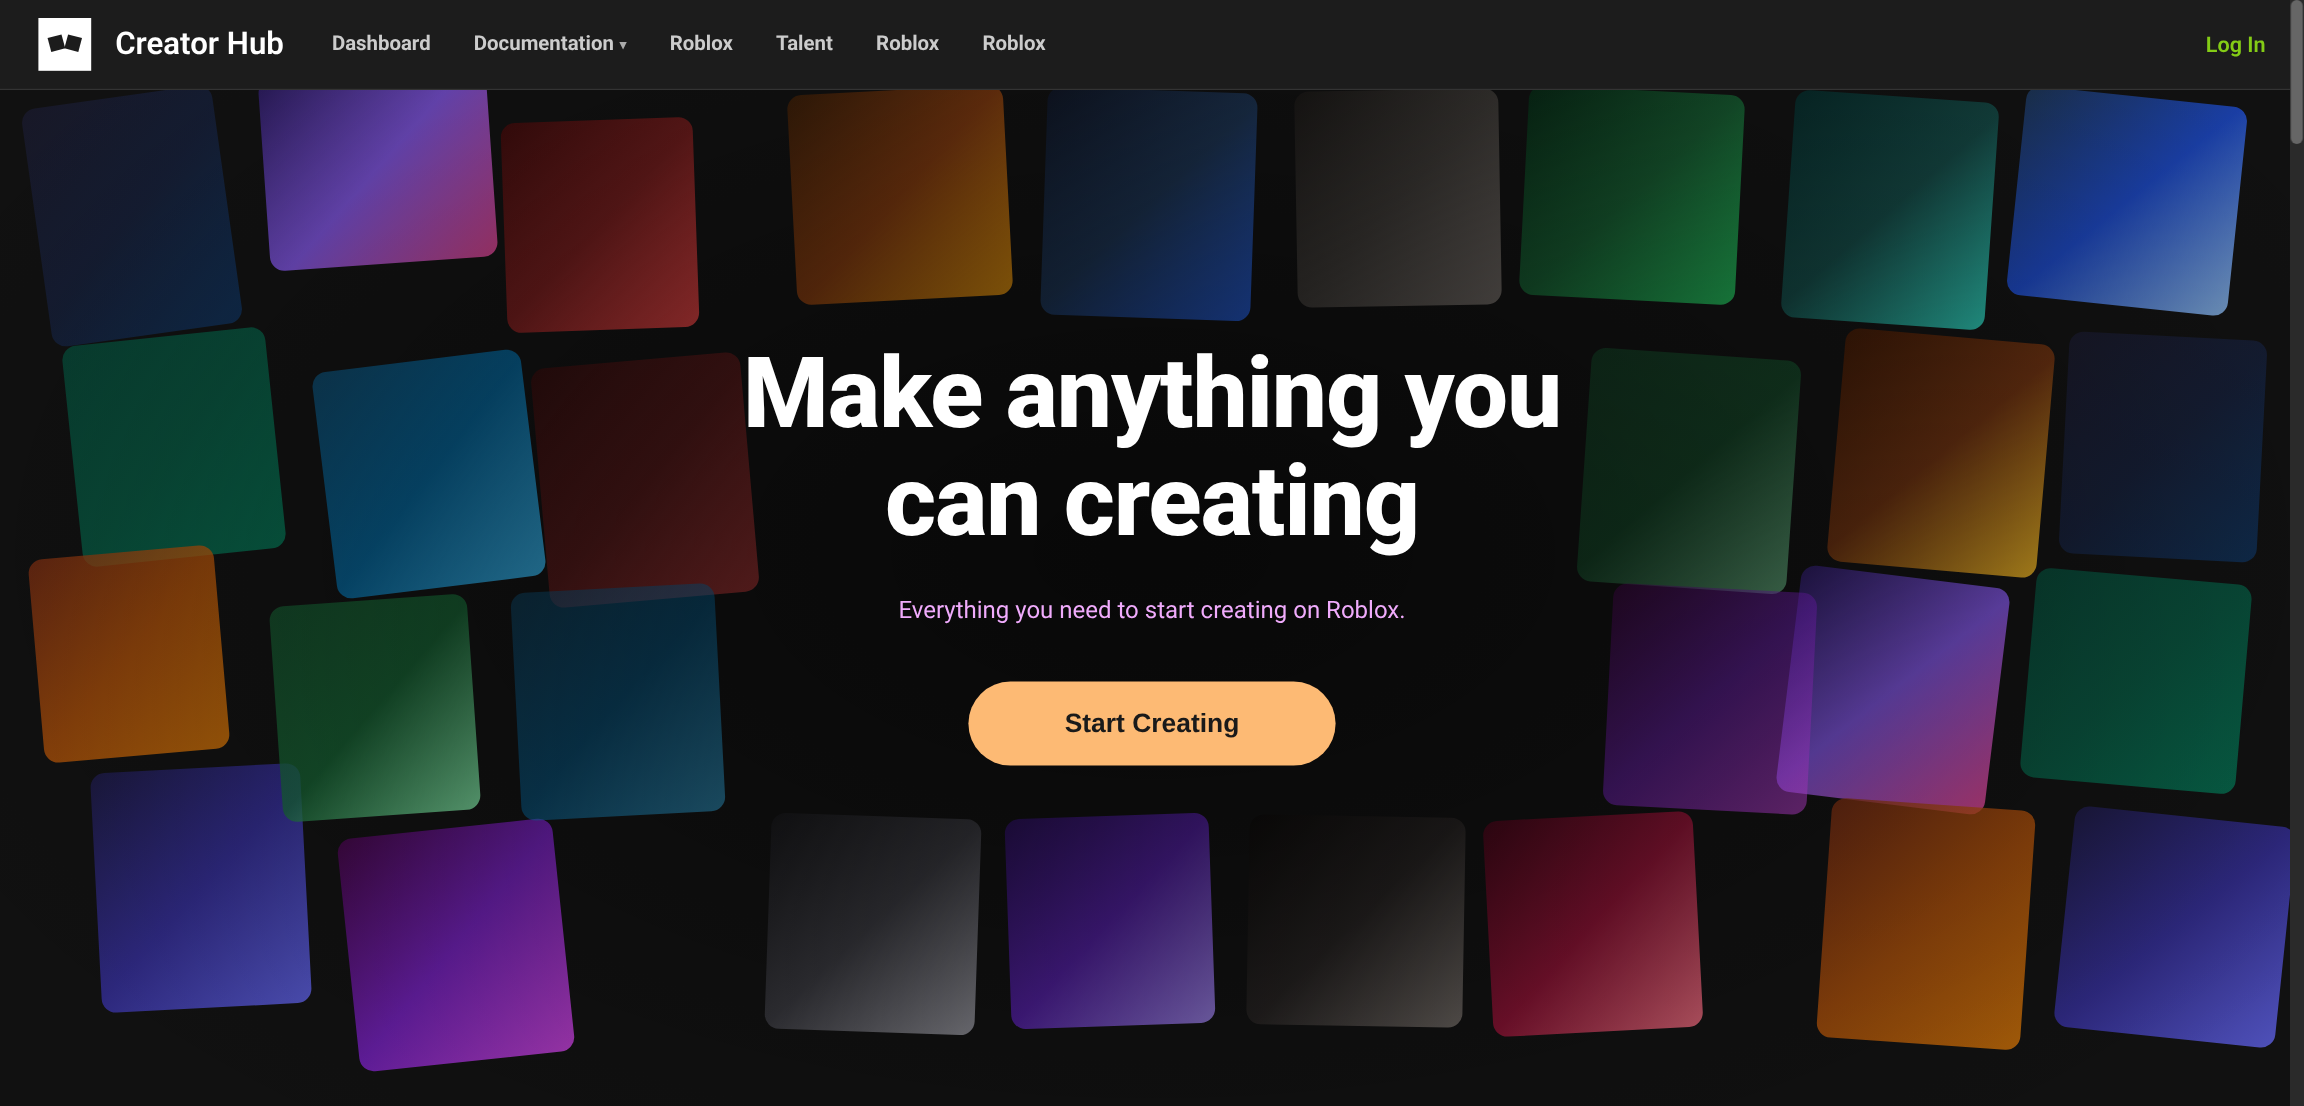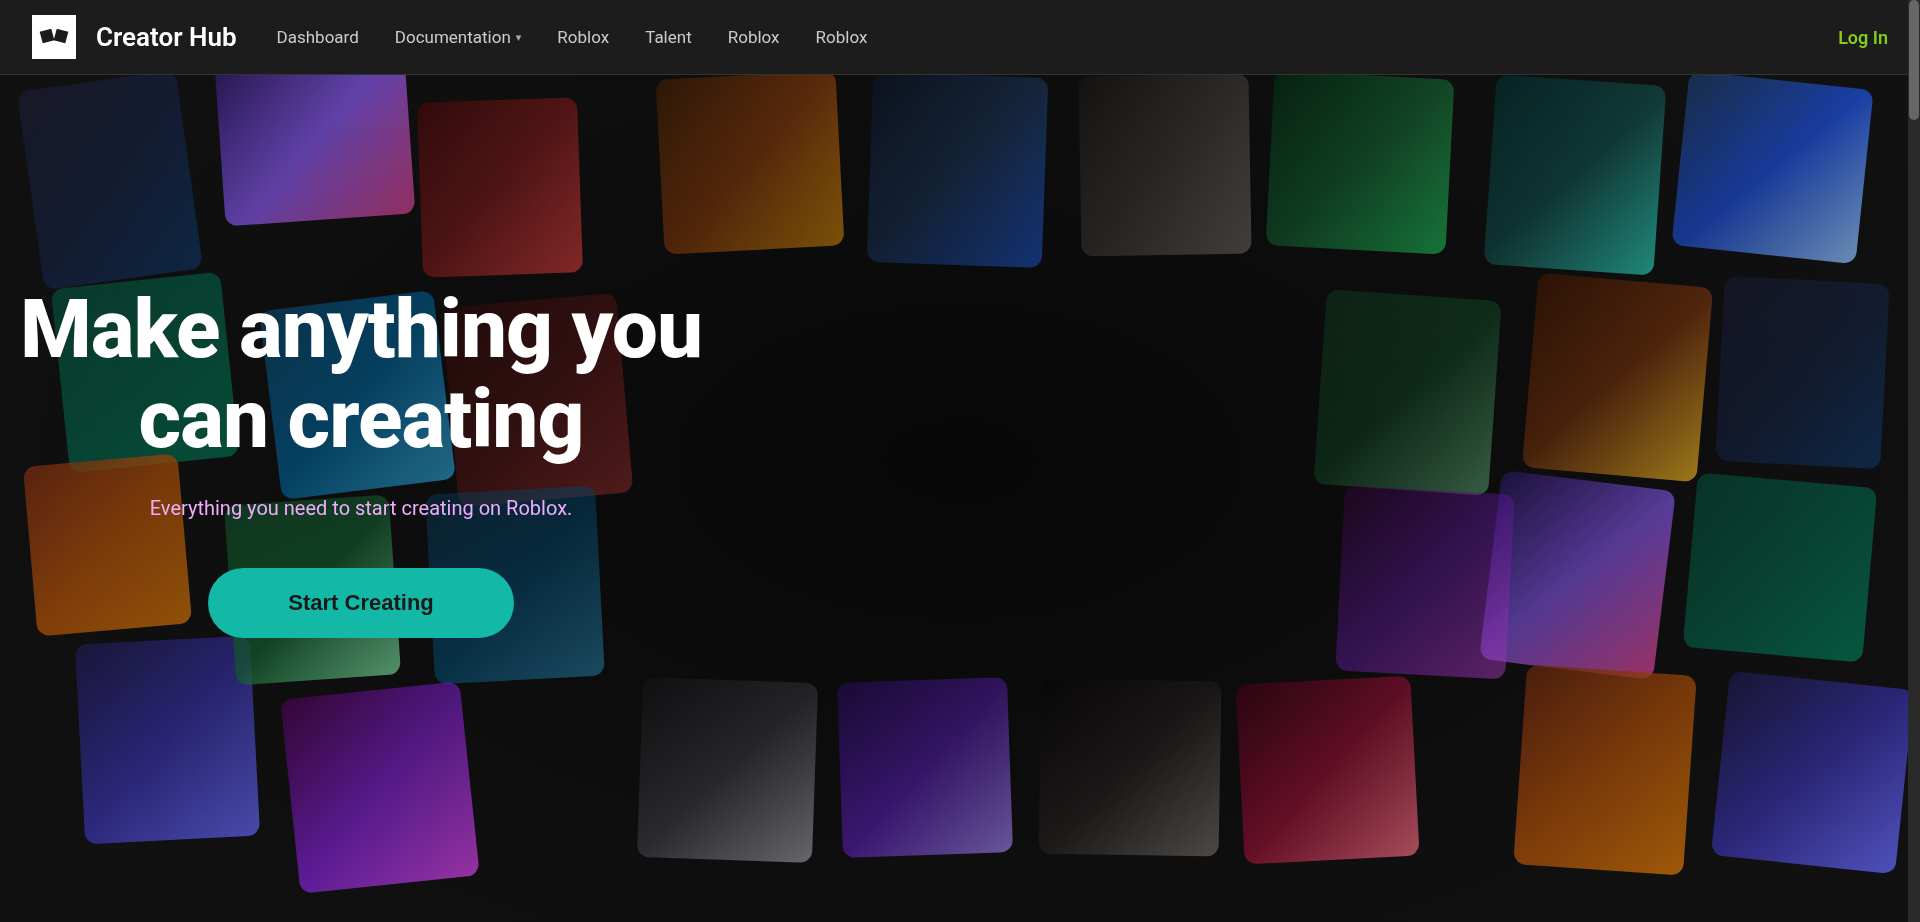--- a/index.html
+++ b/index.html
@@ -58,20 +58,21 @@
     }
 
     .nav-item {
       color: #cccccc;
       font-size: 17px;
       text-decoration: none;
       cursor: pointer;
       display: flex;
       align-items: center;
       gap: 5px;
+      font-weight: bold;
     }
 
     .nav-dropdown-arrow {
       font-size: 11px;
       color: #aaa;
     }
 
     .navbar-login {
       color: #84cc16;
       font-size: 18px;
@@ -81,21 +82,21 @@
     }
 
     
     .hero {
       position: relative;
       width: 100%;
       height: 922px;
       overflow: hidden;
       display: flex;
       align-items: center;
-      justify-content: flex-start;
+      justify-content: center;
     }
 
     
     .bg-mosaic {
       position: absolute;
       inset: 0;
       background: #111;
     }
 
     .tile {
@@ -132,21 +133,21 @@
 
     .hero-subtitle {
       color: #f0abfc;
       font-size: 20px;
       line-height: 1.6;
       margin-bottom: 44px;
     }
 
     .hero-cta {
       display: inline-block;
-      background: #14b8a6;
+      background: #fdba74;
       color: #1a1a1a;
       font-size: 22px;
       font-weight: 700;
       padding: 22px 80px;
       border-radius: 50px;
       border: none;
       cursor: pointer;
       text-decoration: none;
       transition: background 0.2s;
     }

